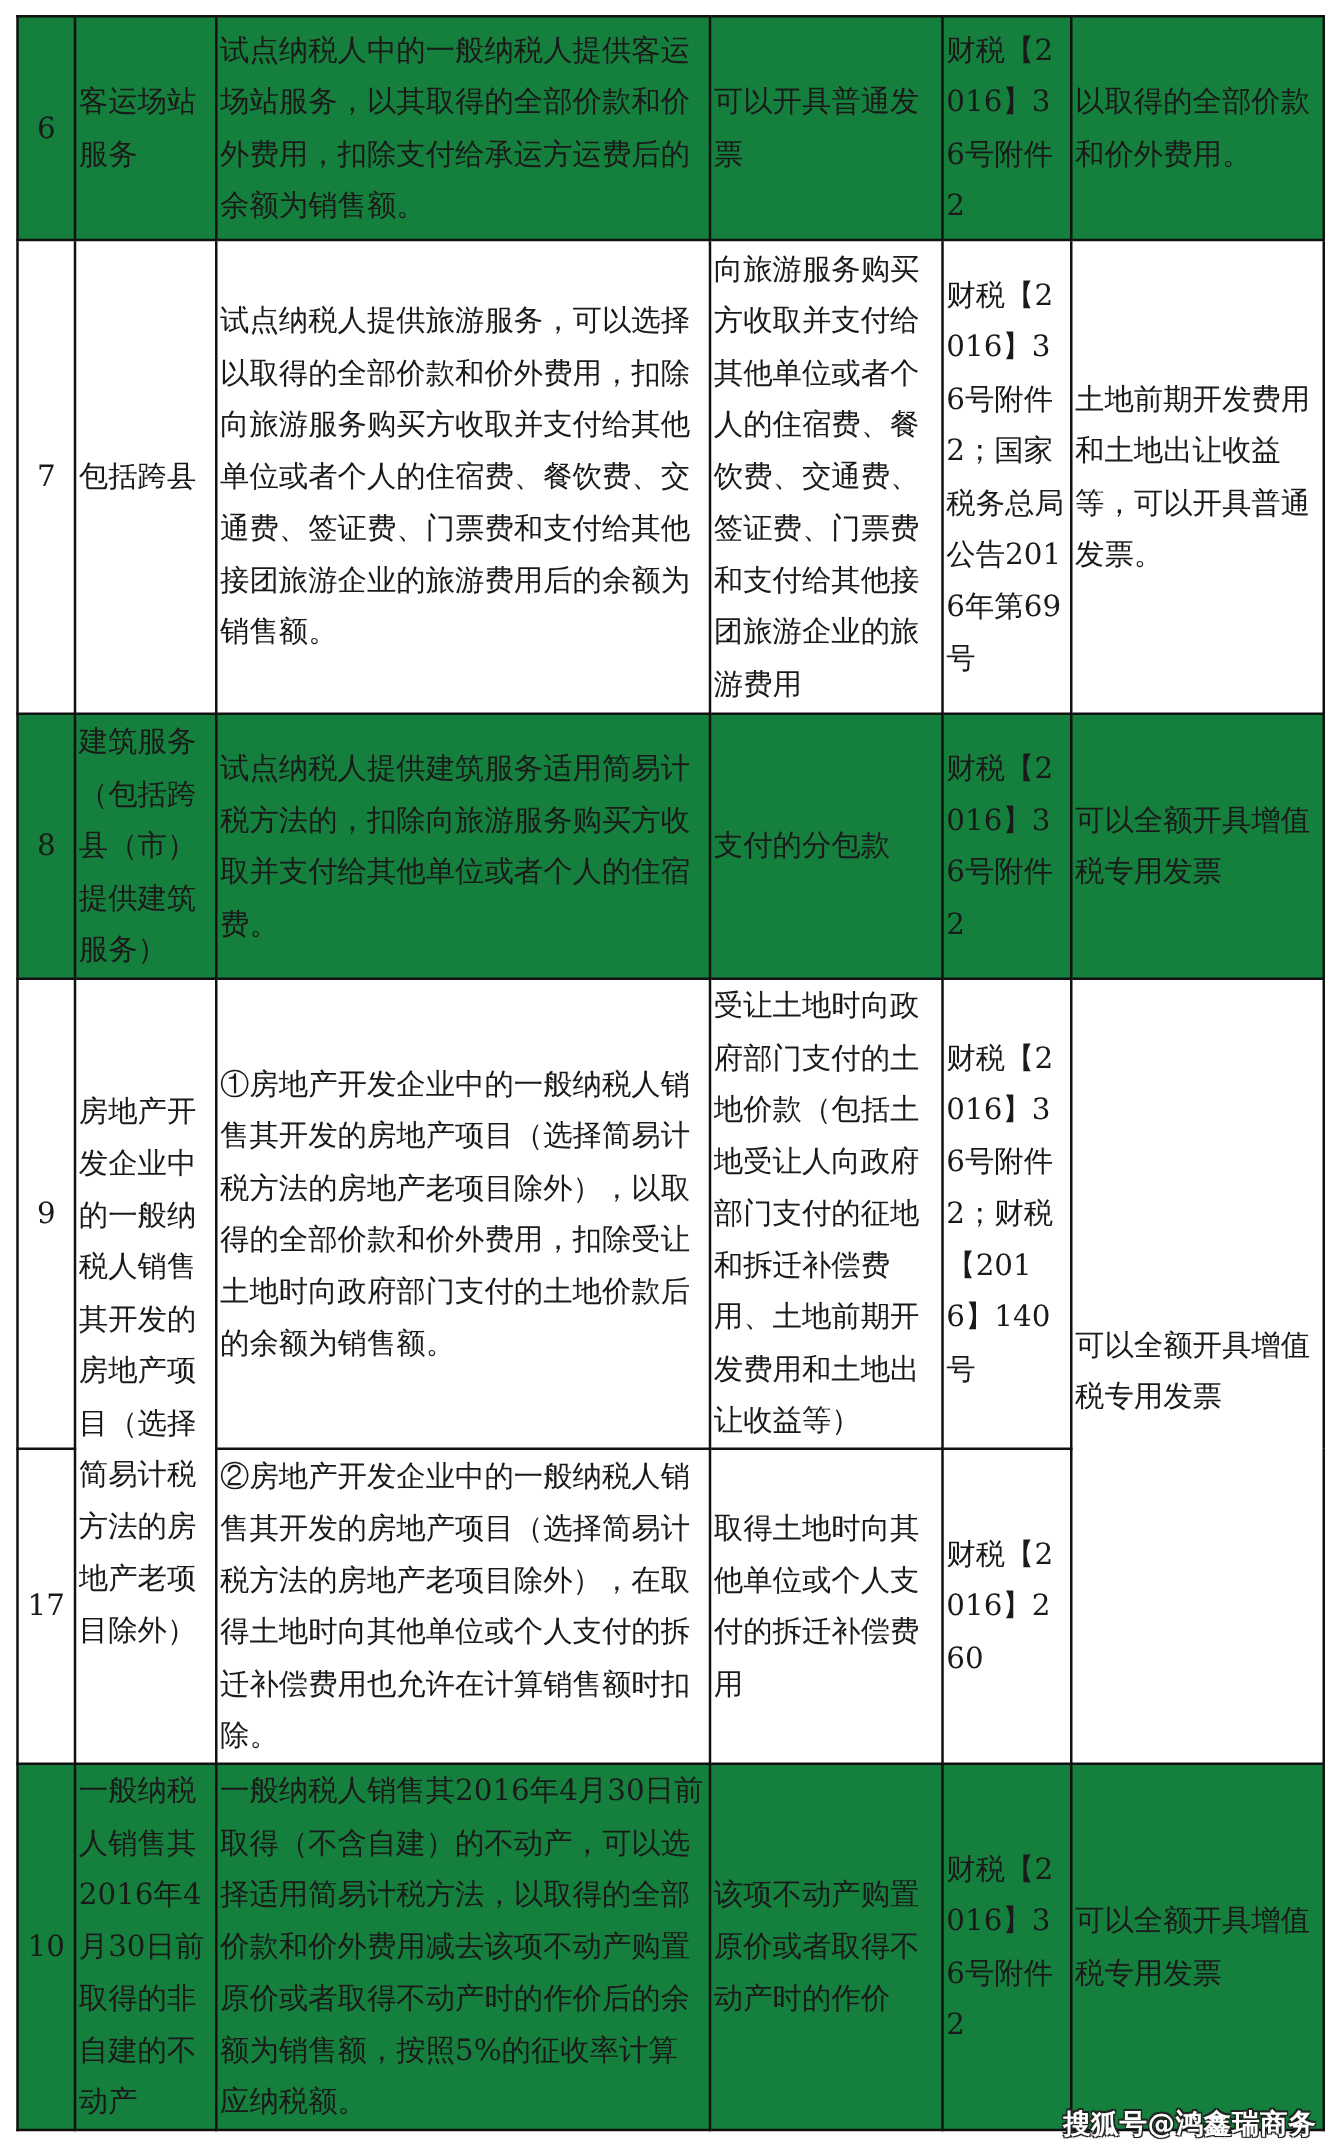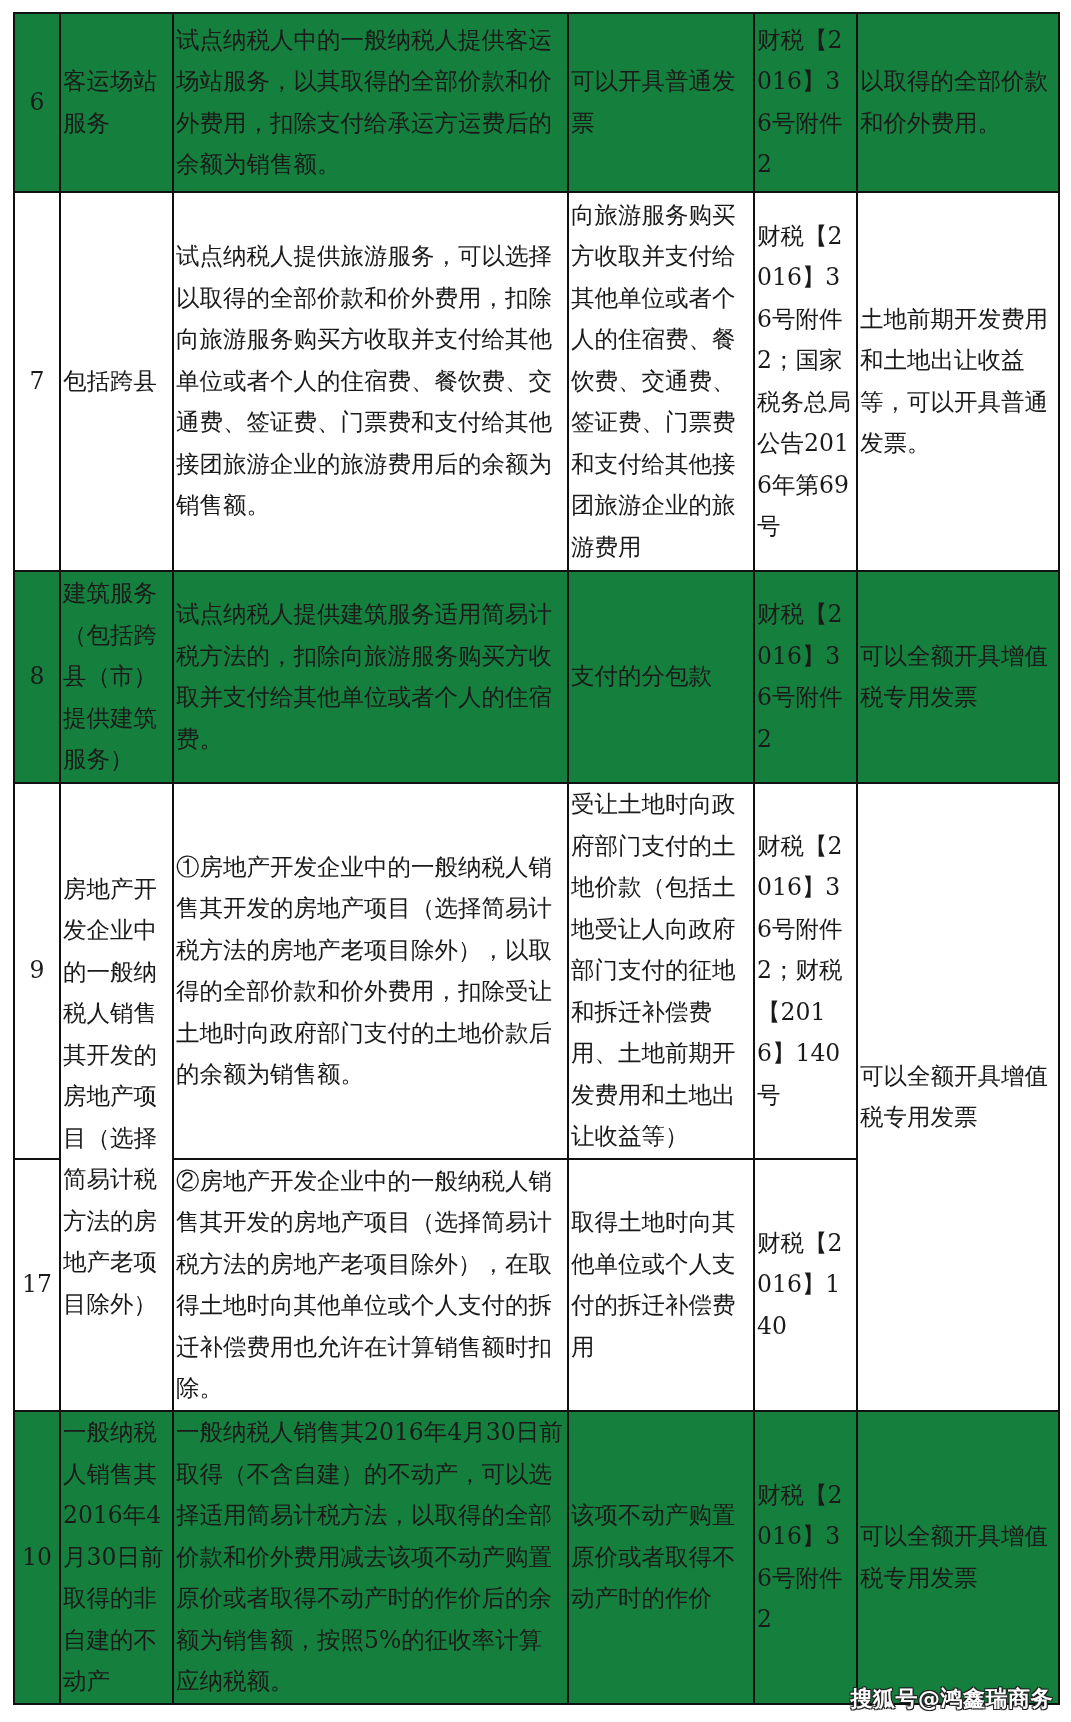--- a/index.html
+++ b/index.html
@@ -63,21 +63,21 @@
       <td>①房地产开发企业中的一般纳税人销售其开发的房地产项目（选择简易计税方法的房地产老项目除外），以取得的全部价款和价外费用，扣除受让土地时向政府部门支付的土地价款后的余额为销售额。</td>
       <td>受让土地时向政府部门支付的土地价款（包括土地受让人向政府部门支付的征地和拆迁补偿费用、土地前期开发费用和土地出让收益等）</td>
       <td class="ref">财税【2016】36号附件2；财税【2016】140号</td>
       <td rowspan="2">可以全额开具增值税专用发票</td>
     </tr>
 
     <tr class="white" style="height:252px">
       <td class="num">17</td>
       <td>②房地产开发企业中的一般纳税人销售其开发的房地产项目（选择简易计税方法的房地产老项目除外），在取得土地时向其他单位或个人支付的拆迁补偿费用也允许在计算销售额时扣除。</td>
       <td>取得土地时向其他单位或个人支付的拆迁补偿费用</td>
-      <td class="ref">财税【2016】140</td>
+      <td class="ref">财税【2016】260</td>
     </tr>
 
     <tr class="blue" style="height:293px">
       <td class="num">10</td>
       <td>一般纳税人销售其2016年4月30日前取得的非自建的不动产</td>
       <td>一般纳税人销售其2016年4月30日前取得（不含自建）的不动产，可以选择适用简易计税方法，以取得的全部价款和价外费用减去该项不动产购置原价或者取得不动产时的作价后的余额为销售额，按照5%的征收率计算应纳税额。</td>
       <td>该项不动产购置原价或者取得不动产时的作价</td>
       <td class="ref">财税【2016】36号附件2</td>
       <td>可以全额开具增值税专用发票</td>
     </tr>

